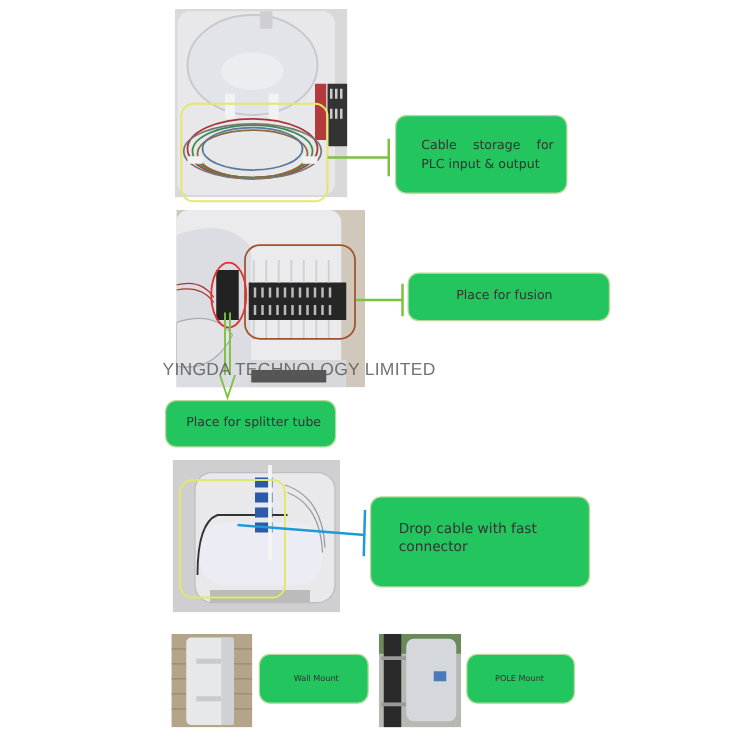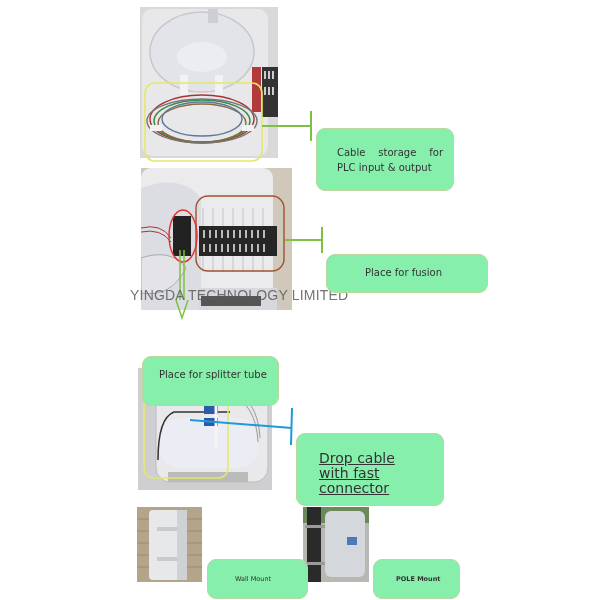--- a/index.html
+++ b/index.html
@@ -1,18 +1,18 @@
 <!DOCTYPE html>
 <html><head>
 <meta charset="utf-8">
 <style>
   html, body { margin:0; padding:0; background:#ffffff; }
   body { width:600px; height:600px; position:relative; overflow:hidden; font-family:"DejaVu Sans", sans-serif; }
   .photo { position:absolute; overflow:hidden; }
-  .callout { position:absolute; box-sizing:border-box; border:1.2px solid #b7d89a; border-radius:9px; background:#86efac; color:#333; font-family:"DejaVu Sans", sans-serif;margin-top:36px; }
+  .callout { position:absolute; box-sizing:border-box; border:1.2px solid #b7d89a; border-radius:9px; background:#22c55e; color:#333; font-family:"DejaVu Sans", sans-serif; }
   .callout span { display:block; }
   .watermark { position:absolute; left:130px; top:287px; width:320px; font-family:"Liberation Sans", sans-serif; font-size:14px; color:rgba(90,90,90,0.85); letter-spacing:0.2px; white-space:nowrap; }
   svg.overlay { position:absolute; left:0; top:0; }
 </style>
 </head>
 <body>
 
 <div class="photo" style="left:140px;top:7px;width:138px;height:151px;">
   <svg width="138" height="151" viewBox="0 0 138 151">
     <rect width="138" height="151" fill="#d9d9d9"></rect>
@@ -176,27 +176,27 @@
 <div class="watermark">YINGDA TECHNOLOGY LIMITED</div>
 
 <div class="callout" style="left:316px;top:92px;width:138px;height:63px;padding:16px 10px 0 20px;font-size:10px;line-height:15px;text-align:justify;">
   <span>Cable storage for PLC input &amp; output</span>
 </div>
 
 <div class="callout" style="left:326px;top:218px;width:162px;height:39px;padding:12px 0 0 38px;font-size:10px;">
   <span>Place for fusion</span>
 </div>
 
-<div class="callout" style="left:142px;top:320px;width:137px;height:50px;padding:12px 0 0 16px;font-size:10px;">
+<div class="callout" style="left:132px;top:320px;width:137px;height:38px;padding:12px 0 0 16px;font-size:10px;">
   <span>Place for splitter tube</span>
 </div>
 
-<div class="callout" style="left:296px;top:397px;width:148px;height:73px;padding:17px 20px 0 22px;font-size:14px;line-height:15px;text-decoration:underline;">
+<div class="callout" style="left:296px;top:397px;width:176px;height:73px;padding:17px 20px 0 22px;font-size:11px;line-height:15px;">
   <span>Drop cable with fast connector</span>
 </div>
 
-<div class="callout" style="left:207px;top:523px;width:101px;height:40px;padding:15px 0 0 27px;font-size:6.5px;">
+<div class="callout" style="left:207px;top:523px;width:88px;height:40px;padding:15px 0 0 27px;font-size:6.5px;">
   <span>Wall Mount</span>
 </div>
 
-<div class="callout" style="left:373px;top:523px;width:87px;height:40px;padding:15px 0 0 22px;font-size:6.5px;font-weight:bold;">
+<div class="callout" style="left:373px;top:523px;width:87px;height:40px;padding:15px 0 0 22px;font-size:6.5px;">
   <span>POLE Mount</span>
 </div>
 
 </body></html>

